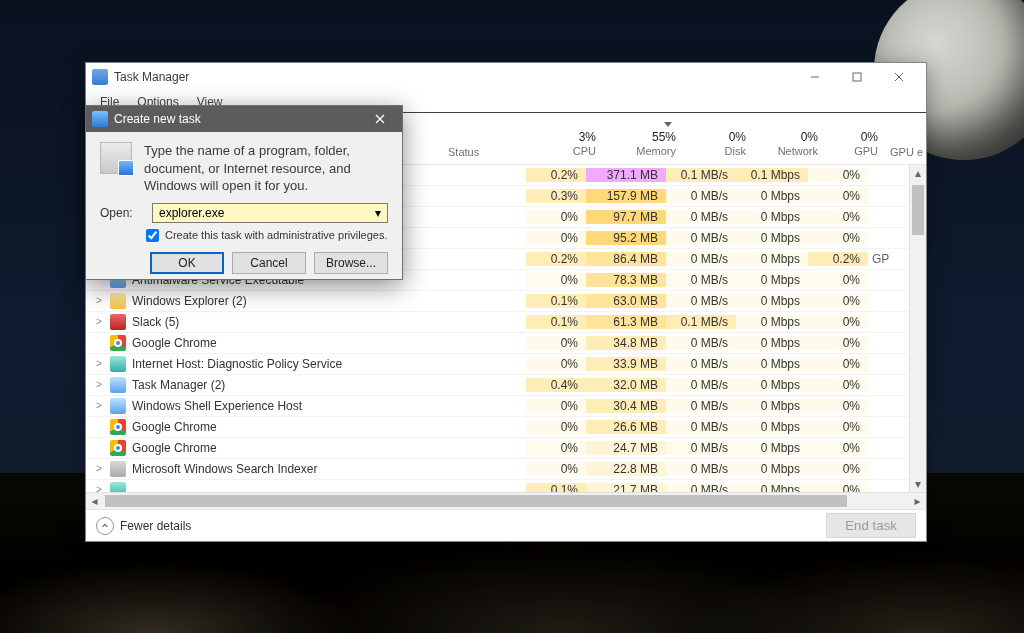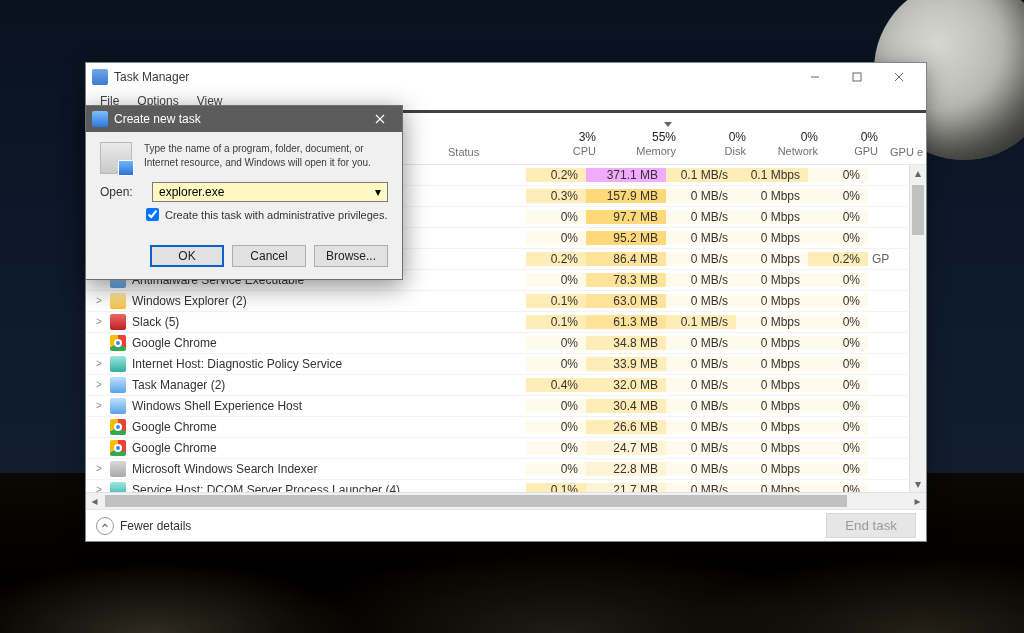--- a/index.html
+++ b/index.html
@@ -40,21 +40,21 @@
     color:#3a3a3a; font-size:12px; background:#fff;
   }
   .tm-titlebar .icon { width:16px; height:16px; margin-right:6px;
     background:linear-gradient(#6fa8e6,#3a7bd5); border-radius:2px; }
   .tm-titlebar .spacer { flex:1; }
   .winbtn { width:42px; height:28px; display:flex; align-items:center; justify-content:center;
     color:#666; }
   .winbtn svg { width:10px; height:10px; stroke:currentColor; fill:none; stroke-width:1; }
 
   .tm-menubar { height:22px; display:flex; gap:6px; padding:0 8px; align-items:center;
-    color:#444; font-size:12px; border-bottom:3px solid #404040; }
+    color:#444; font-size:12px; border-bottom:1px solid #404040; }
   .tm-menubar span { padding:2px 6px; }
 
   .tm-body { flex:1; display:flex; flex-direction:column; overflow:hidden; }
 
   .cols-header {
     display:grid;
     grid-template-columns: 1fr 100px 60px 80px 70px 72px 60px 40px;
     align-items:end; font-size:11px; color:#555; border-bottom:1px solid #e7e7e7;
     padding:4px 0 6px 0;
   }
@@ -118,21 +118,21 @@
     padding:0 6px; font-size:12px;
   }
   .dlg-title .ico { width:16px; height:16px; margin-right:6px; background:linear-gradient(#7cc0ff,#2d78d6); border-radius:2px;}
   .dlg-title .sp { flex:1; }
   .dlg-close { width:32px; height:26px; display:flex; align-items:center; justify-content:center; color:#fff;}
   .dlg-body { padding:10px 14px 0 14px; display:flex; gap:12px; }
   .dlg-ico { width:32px; height:32px; flex-shrink:0;
     background:linear-gradient(#eaeaea,#c9c9c9); border:1px solid #b9b9b9; position:relative;}
   .dlg-ico::after{ content:""; position:absolute; right:-3px; bottom:-3px; width:14px; height:14px;
     background:linear-gradient(#6db8ff,#2a72d0); border:1px solid #fff;}
-  .dlg-txt { font-size:10px; color:#3a3a3a; line-height:1.35; }
+  .dlg-txt { font-size:13px; color:#3a3a3a; line-height:1.35; }
   .dlg-open { padding:8px 14px 0 14px; display:grid; grid-template-columns:46px 1fr; align-items:center; gap:6px;}
   .dlg-open label{ font-size:12px; color:#333;}
   .combo { position:relative; }
   .combo input { width:100%; height:20px; padding:0 20px 0 6px; font-size:12px; border:1px solid #7a7a7a; background:#fef9c3;}
   .combo .chev { position:absolute; right:2px; top:2px; width:16px; height:16px; display:flex; align-items:center; justify-content:center;}
   .admin { padding:6px 14px 0 60px; display:flex; align-items:center; gap:6px; font-size:11px; color:#333;}
   .admin input{ width:13px; height:13px; }
   .dlg-btns { margin-top:auto; padding:10px 14px 12px; display:flex; gap:8px; justify-content:flex-end;}
   .btn { width:74px; height:22px; font-size:12px; background:#e1e1e1; border:1px solid #adadad; color:#222;}
   .btn.primary { border:2px solid #0a64c7; background:#e1e1e1;}
@@ -401,21 +401,20 @@
           <div class="num h0">22.8 MB</div>
           <div class="num hp0">0 MB/s</div>
           <div class="num hp0">0 Mbps</div>
           <div class="num hp0">0%</div>
           <div class="gpue"></div>
         </div>
         <div class="row">
           <div class="name">
             <span class="exp">&gt;</span>
             <span class="ico ic-teal"></span>
-            <span>Service Host: DCOM Server Process Launcher (4)</span>
           </div>
           <div class="status"></div>
           <div class="num h1">0.1%</div>
           <div class="num h0">21.7 MB</div>
           <div class="num hp0">0 MB/s</div>
           <div class="num hp0">0 Mbps</div>
           <div class="num hp0">0%</div>
           <div class="gpue"></div>
         </div>
         <div class="scrollbar">

